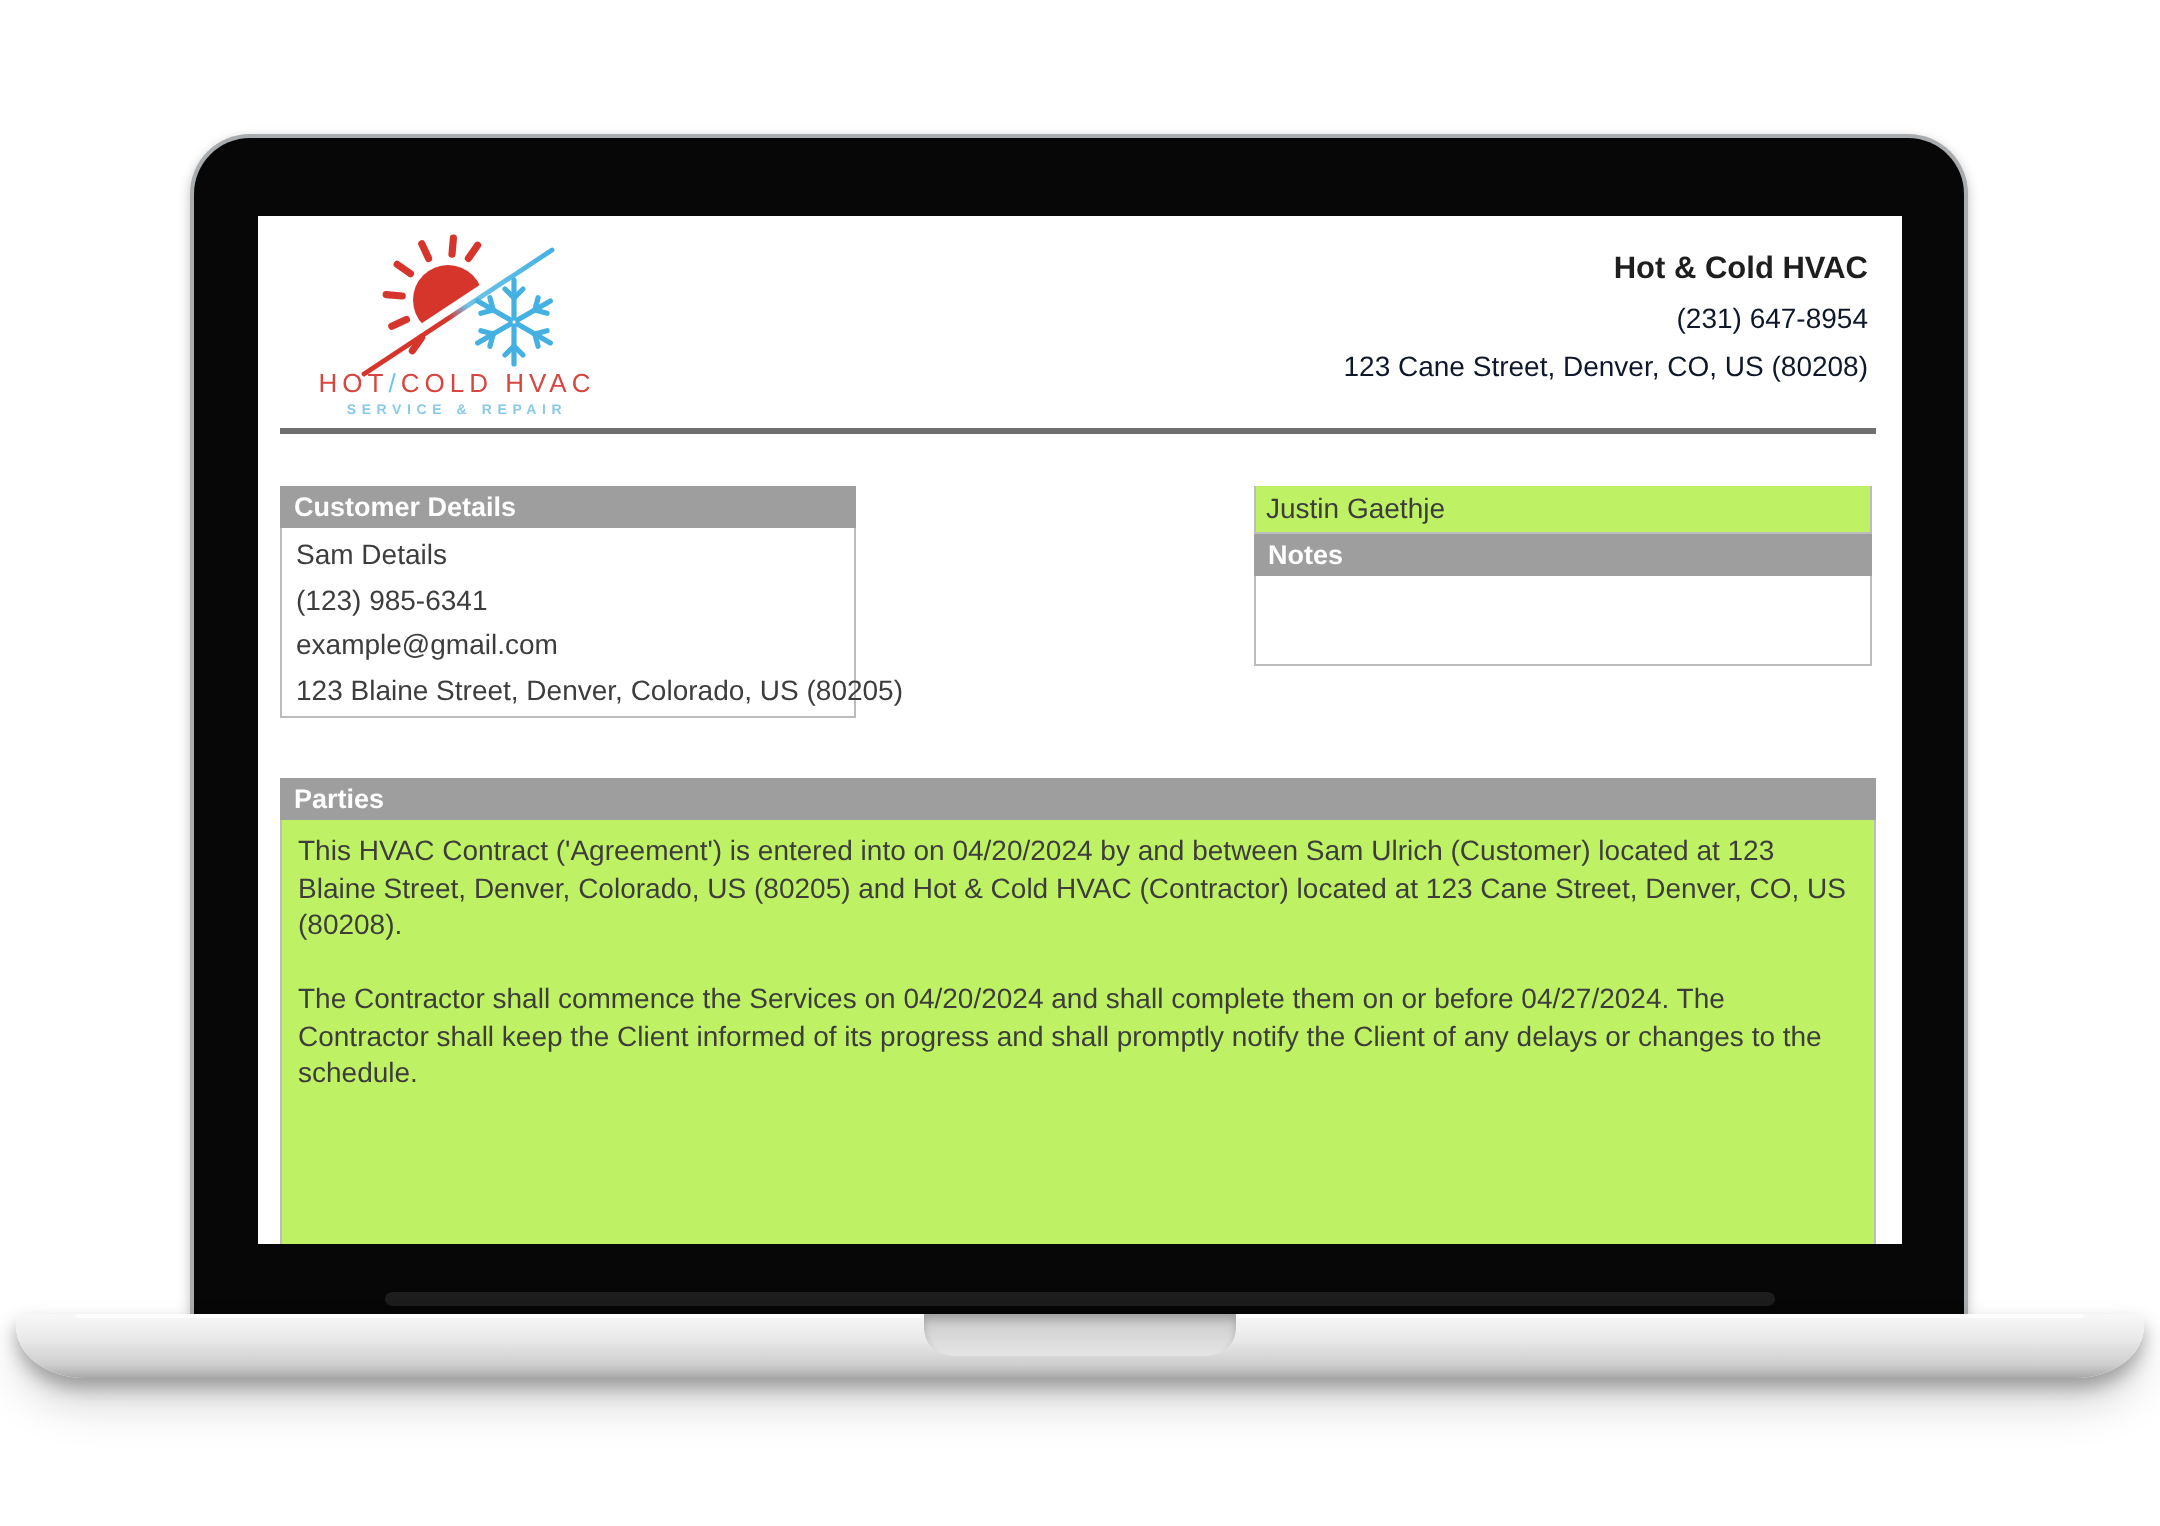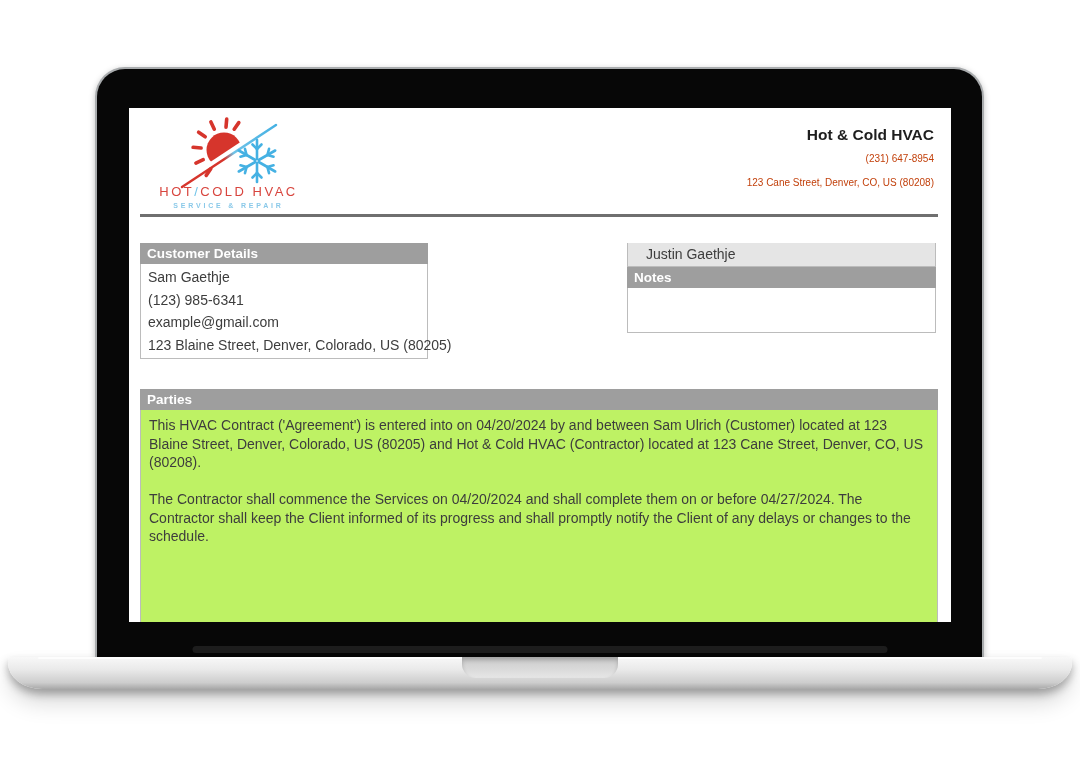--- a/index.html
+++ b/index.html
@@ -32,33 +32,33 @@
   
   .logo-block { position:absolute; left:12px; top:2px; width:175px; text-align:center; }
   .logo-block svg { display:block; margin:0 auto; }
   .logo-name { margin-top:-6px; font-size:13px; font-weight:normal; letter-spacing:2.5px;
     color:#d8453e; white-space:nowrap; }
   .logo-name .slash { color:#6fc3e8; }
   .logo-tagline { margin-top:3px; font-size:7px; font-weight:bold; letter-spacing:2.8px;
     color:#8ac9e9; white-space:nowrap; }
   .company-info { position:absolute; top:15px; right:17px; text-align:right;margin-left:33px; }
   .company-name { font-size:15.5px; font-weight:bold; color:#1e1e1e; line-height:24px; }
-  .company-line { font-size:10px; line-height:24px; color:#c2410c; }
+  .company-line { font-size:14px; line-height:24px; color:#0f172a; }
   .header-divider { position:absolute; left:11px; top:106px; width:798px; height:3px;
     background:#6f6f6f; }
 
   
   .bar { background:#9e9e9e; color:#ffffff; font-weight:bold; font-size:13.5px;
     height:21px; line-height:21px; padding:0 7px; }
   .customer-box { position:absolute; left:11px; top:135px; width:288px; }
   .box-body { border:1px solid #bcbcbc; border-top:none; padding:2px 0; background:#fff; }
   .row { font-size:14px; line-height:22.5px; padding:0 7px; white-space:nowrap; }
   .right-col { position:absolute; left:498px; top:135px; width:309px; }
-  .value-row { font-size:14px; line-height:23px; padding:0 18px;
-    border:1px solid #bcbcbc; border-top:none; background:#e5e5e5; }
+  .value-row { font-size:14px; line-height:23px; padding:0 5px;
+    border:1px solid #bcbcbc; border-top:none; background:#bef264; }
   .notes-body { height:45px; border:1px solid #bcbcbc; border-top:none;
     font-size:14px; padding:2px 7px; background:#fff; }
 
   
   .parties { position:absolute; left:11px; top:281px; width:798px; }
   .parties-body { border:1px solid #bcbcbc; border-top:none; background:#bef264;
     padding:6px 8px 24px; min-height:260px; }
   .parties-body p { font-size:14px; line-height:18.5px; margin:0 0 18.5px; color:#3d3d3d; }
   .parties-body p:last-child { margin-bottom:0; }
 </style>
@@ -153,21 +153,21 @@
           <div class="company-name">Hot &amp; Cold HVAC</div>
           <div class="company-line">(231) 647-8954</div>
           <div class="company-line">123 Cane Street, Denver, CO, US (80208)</div>
         </div>
 
         <div class="header-divider"></div>
 
         <section class="customer-box">
           <div class="bar">Customer Details</div>
           <div class="box-body">
-            <div class="row">Sam Gaethje</div>
+            <div class="row">Sam Details</div>
             <div class="row">(123) 985-6341</div>
             <div class="row">example@gmail.com</div>
             <div class="row">123 Blaine Street, Denver, Colorado, US (80205)</div>
           </div>
         </section>
 
         <section class="right-col">
           <div class="value-row">Justin Gaethje</div>
           <div class="bar">Notes</div>
           <div class="notes-body"></div>

